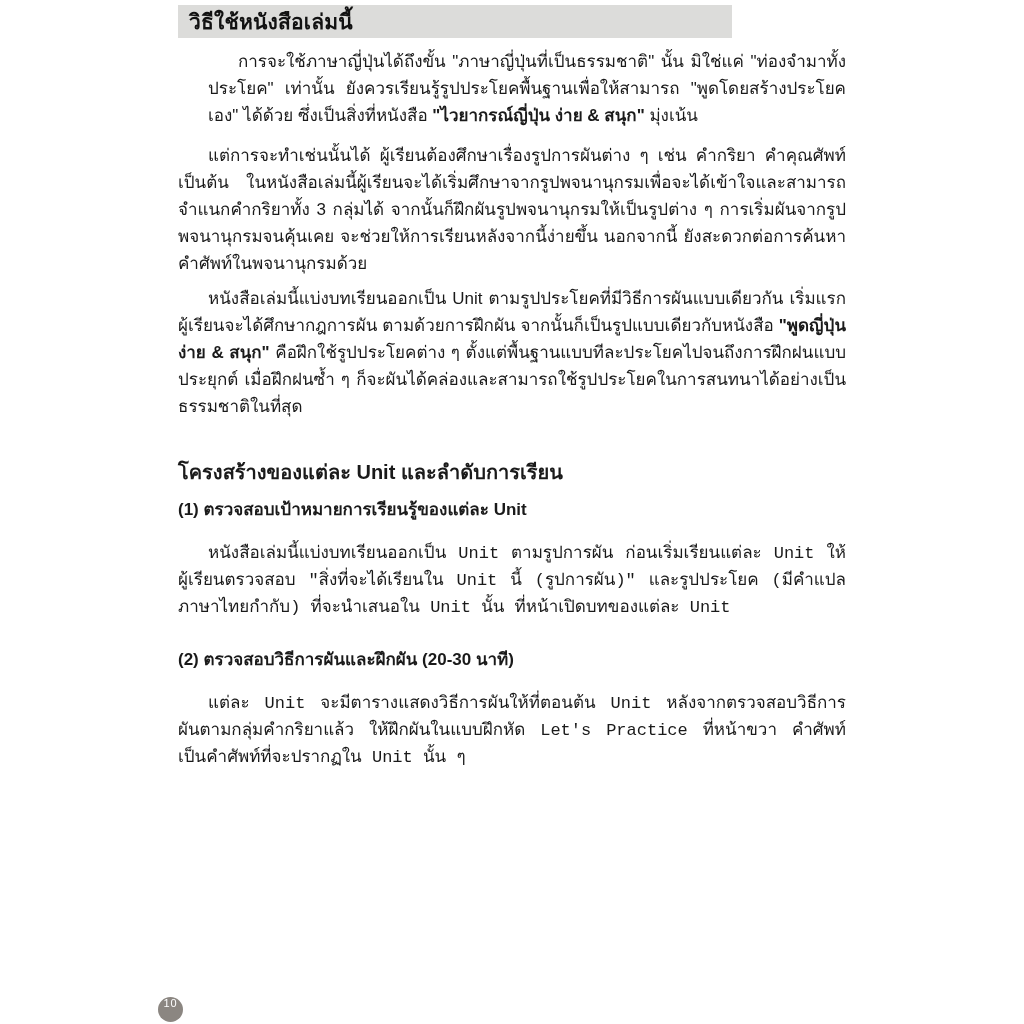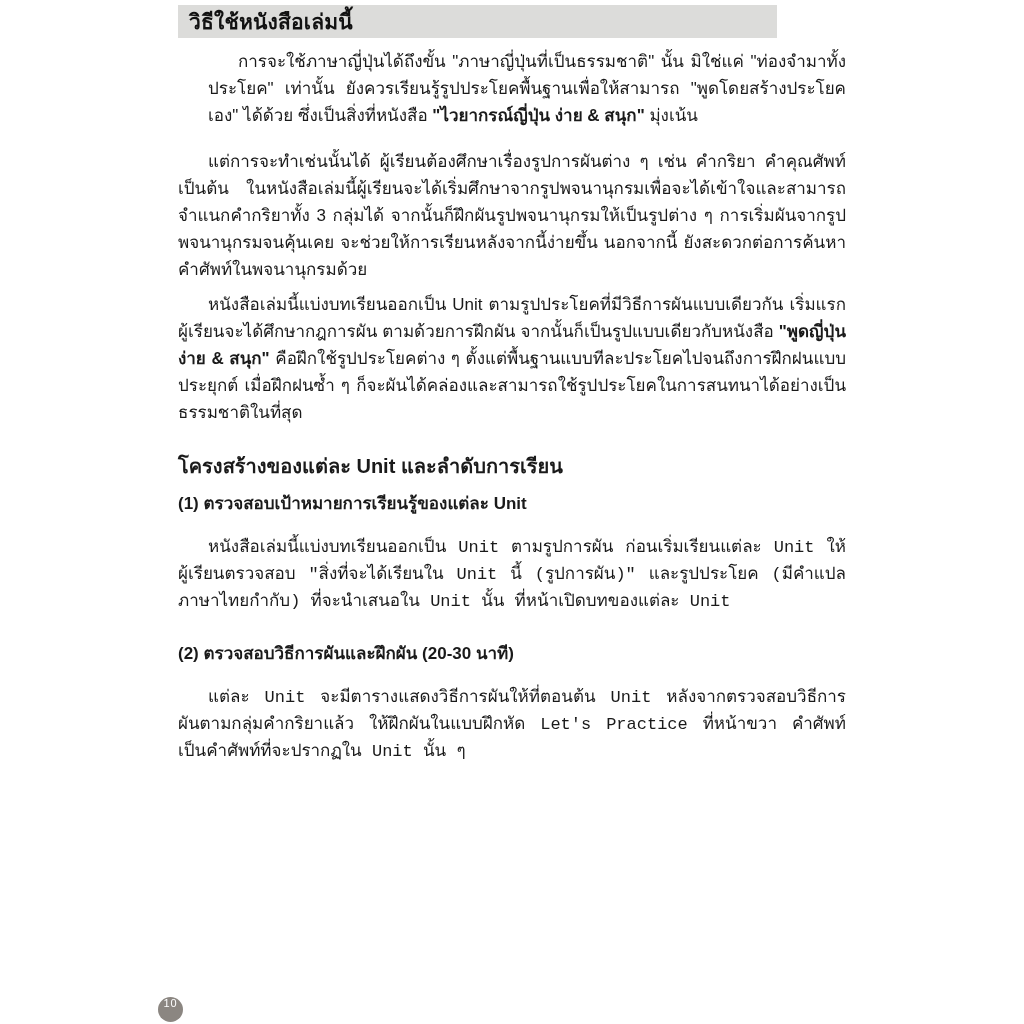--- a/index.html
+++ b/index.html
@@ -19,21 +19,21 @@
     background: #ffffff;
   }
   .content {
     position: absolute;
     left: 178px;
     top: 0;
     width: 668px;
   }
   .title-bar {
     margin-top: 5px;
-    width: 599px;
+    width: 554px;
     height: 33px;
     background: #dcdcda;
     display: flex;
     align-items: flex-end;
     padding-left: 11px;
     box-sizing: border-box;
   }
   .title-bar .title-text {
     font-size: 21px;
     font-weight: bold;
@@ -46,25 +46,25 @@
     font-weight: bold;
   }
   .body-para {
     font-size: 17px;
     line-height: 27px;
     text-align: justify;
     text-indent: 30px;
     margin: 0;
   }
   .p1 { margin-top: 10px; margin-left: 30px; }
-  .p2 { margin-top: 19px; }
+  .p2 { margin-top: 13px; }
   .p3 { margin-top: 8px; }
   .bold-inline { font-weight: bold; }
   .structure-heading {
-    margin-top: 24px;
+    margin-top: 36px;
     font-size: 20px;
     font-weight: bold;
   }
   .sub-heading {
     margin-top: 7px;
     font-size: 17px;
     font-weight: bold;
   }
   .sub-heading.second { margin-top: 24px; }
   .sub-body { margin-top: 18px; font-family: Liberation Mono, monospace; }

